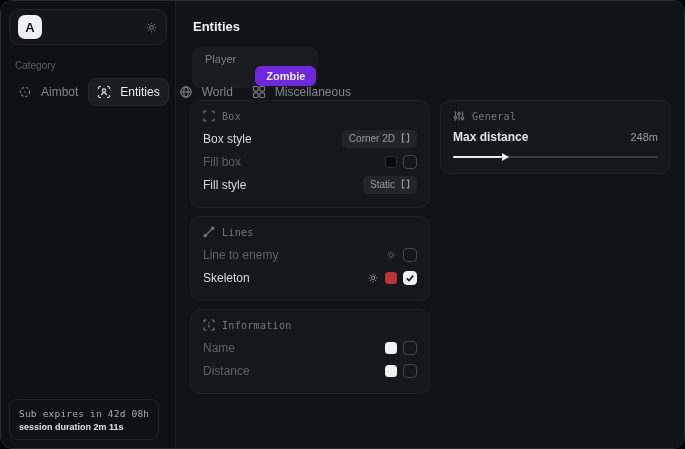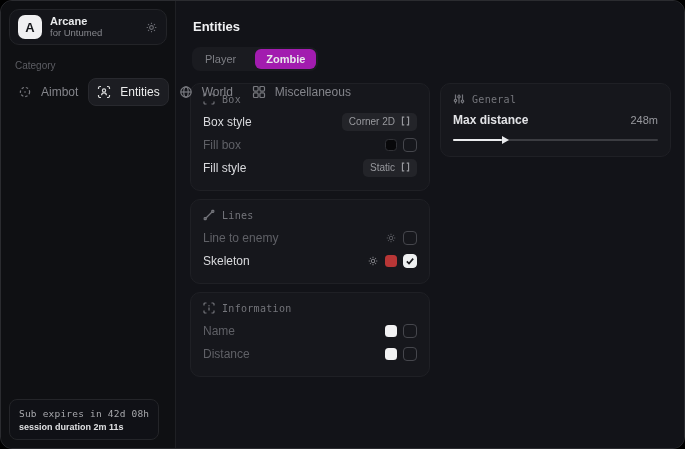--- a/index.html
+++ b/index.html
@@ -39,21 +39,21 @@
   }
   .sub-line1 { font-family:"DejaVu Sans Mono", monospace; font-size:9.5px; color:#a7a8ac; letter-spacing:.2px; white-space:nowrap; }
   .sub-line2 { margin-top:3px; font-size:9px; color:#dfe0e2; font-weight:600; }
   
   .main { flex:1; background:#121318; padding:14px 13px 13px 14px; overflow:hidden; }
   .main-title { font-size:13px; font-weight:bold; color:#f0f1f3; margin:4px 0 0 3px; }
   .tabs {
     margin:13px 0 0 2px; display:inline-flex; background:#1a1b20; border-radius:8px; padding:2px; gap:8px;
   }
   .tab { padding:4px 11px; border-radius:6px; font-size:11px; color:#7e7f85; cursor:pointer; }
-  .tab.active { background:#a21caf; color:#e8e9eb; font-weight:600; }
+  .tab.active { background:#6d28d9; color:#e8e9eb; font-weight:600;margin-top:17px; }
   .content { margin-top:12px; display:flex; gap:10px; align-items:flex-start; }
   .col-left { width:240px; flex:0 0 240px; display:flex; flex-direction:column; gap:8px; }
   .col-right { flex:1; }
   .panel { background:#16171c; border:1px solid #1f2025; border-radius:10px; padding:9px 12px 11px; }
   .panel-head { display:flex; align-items:center; gap:7px; color:#74757b; margin-bottom:5px; }
   .panel-head .picon { display:flex; }
   .panel-title { font-family:"DejaVu Sans Mono", monospace; font-size:10px; letter-spacing:.3px; }
   .row { height:23px; display:flex; align-items:center; }
   .row-label { font-size:12px; color:#d9dadd; }
   .row.dim .row-label { color:#5f6066; }
@@ -84,24 +84,20 @@
   }
 </style>
 </head>
 <body>
 
 <div class="window">
 
   <div class="sidebar">
     <div class="app-card">
       <div class="logo">A</div>
-      <div class="app-text">
-        <div class="app-title">Arcane</div>
-        <div class="app-sub">for Untumed</div>
-      </div>
       <span class="app-gear">
         <svg width="13" height="13" viewBox="0 0 14 14" fill="none" stroke="currentColor" stroke-width="1.2">
           <circle cx="7" cy="7" r="2"></circle>
           <path d="M7 1.8v1.4M7 10.8v1.4M1.8 7h1.4M10.8 7h1.4M3.3 3.3l1 1M9.7 9.7l1 1M10.7 3.3l-1 1M4.3 9.7l-1 1"></path>
         </svg>
       </span>
     </div>
 
     <div class="category">Category</div>
 

